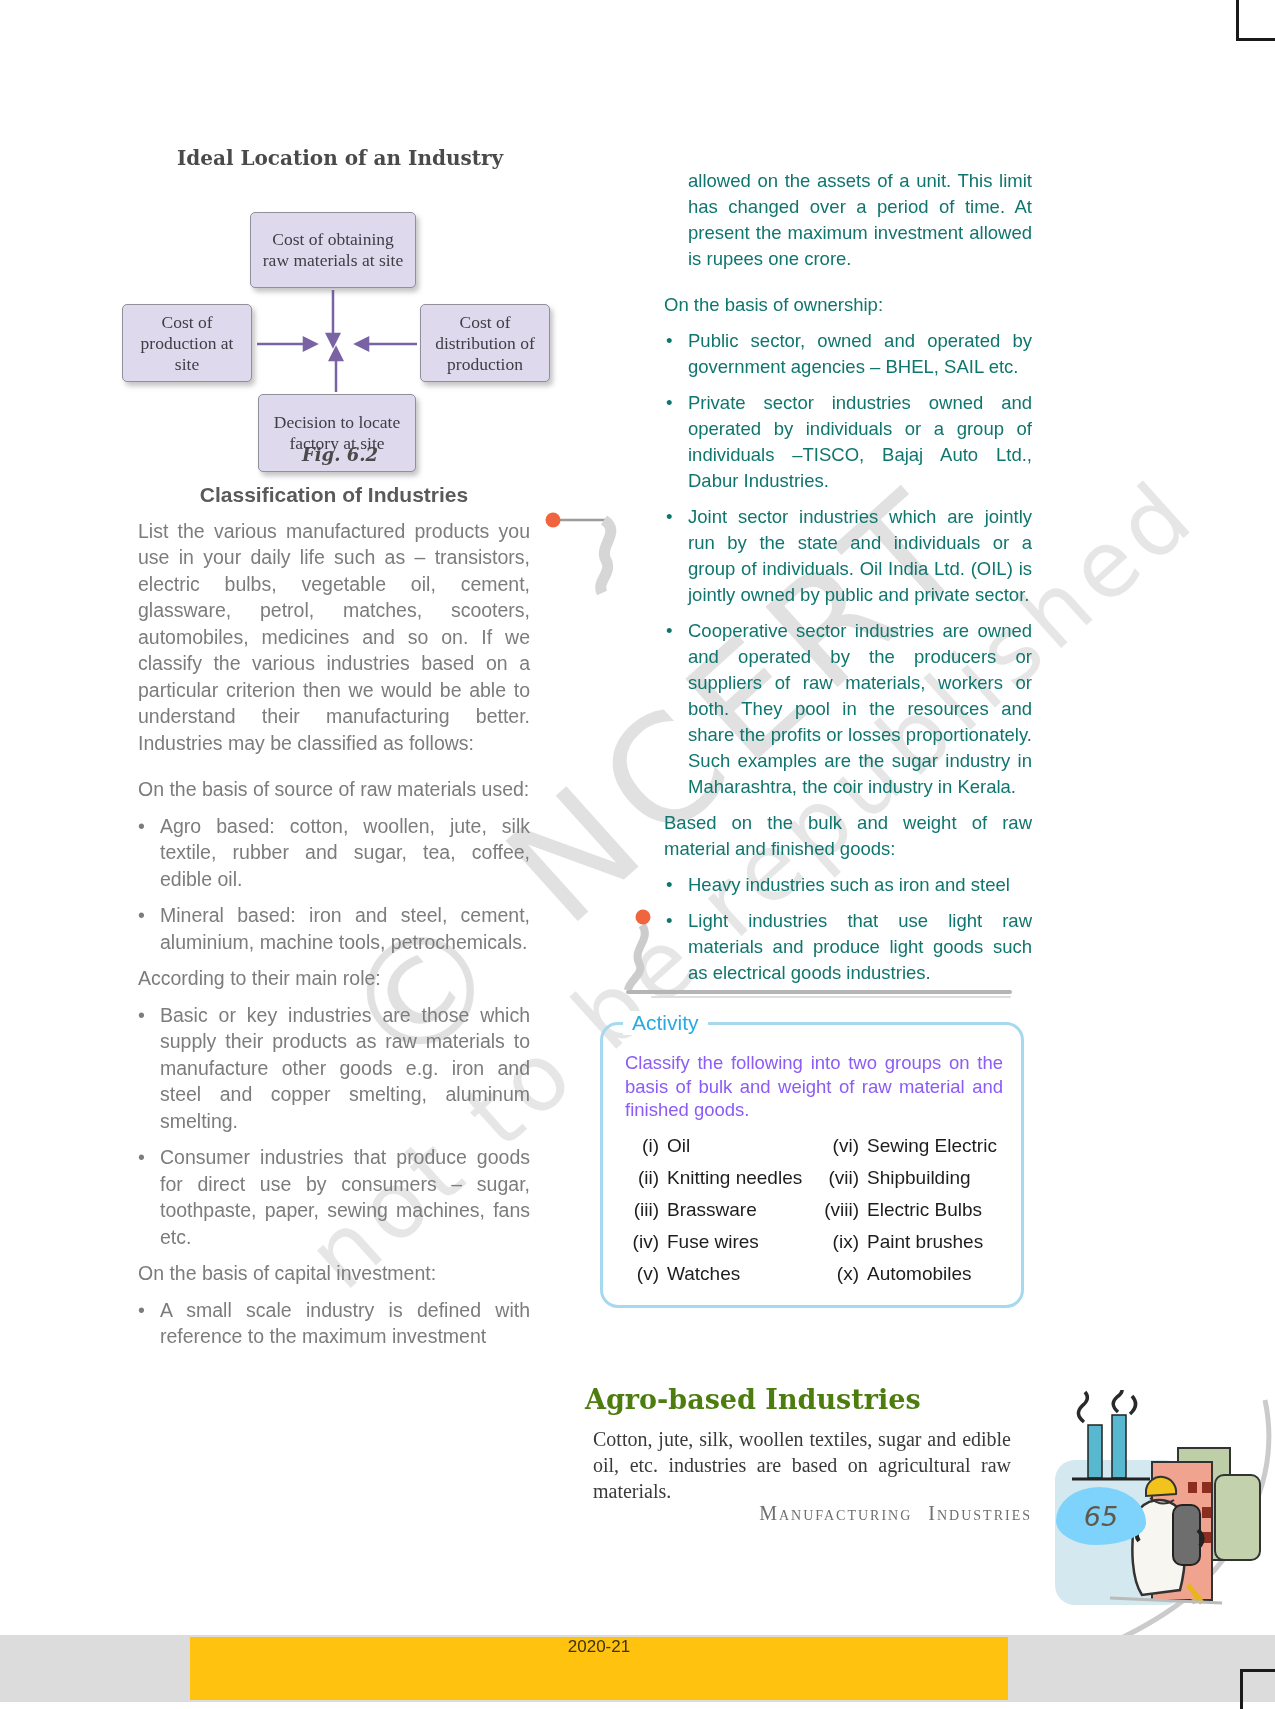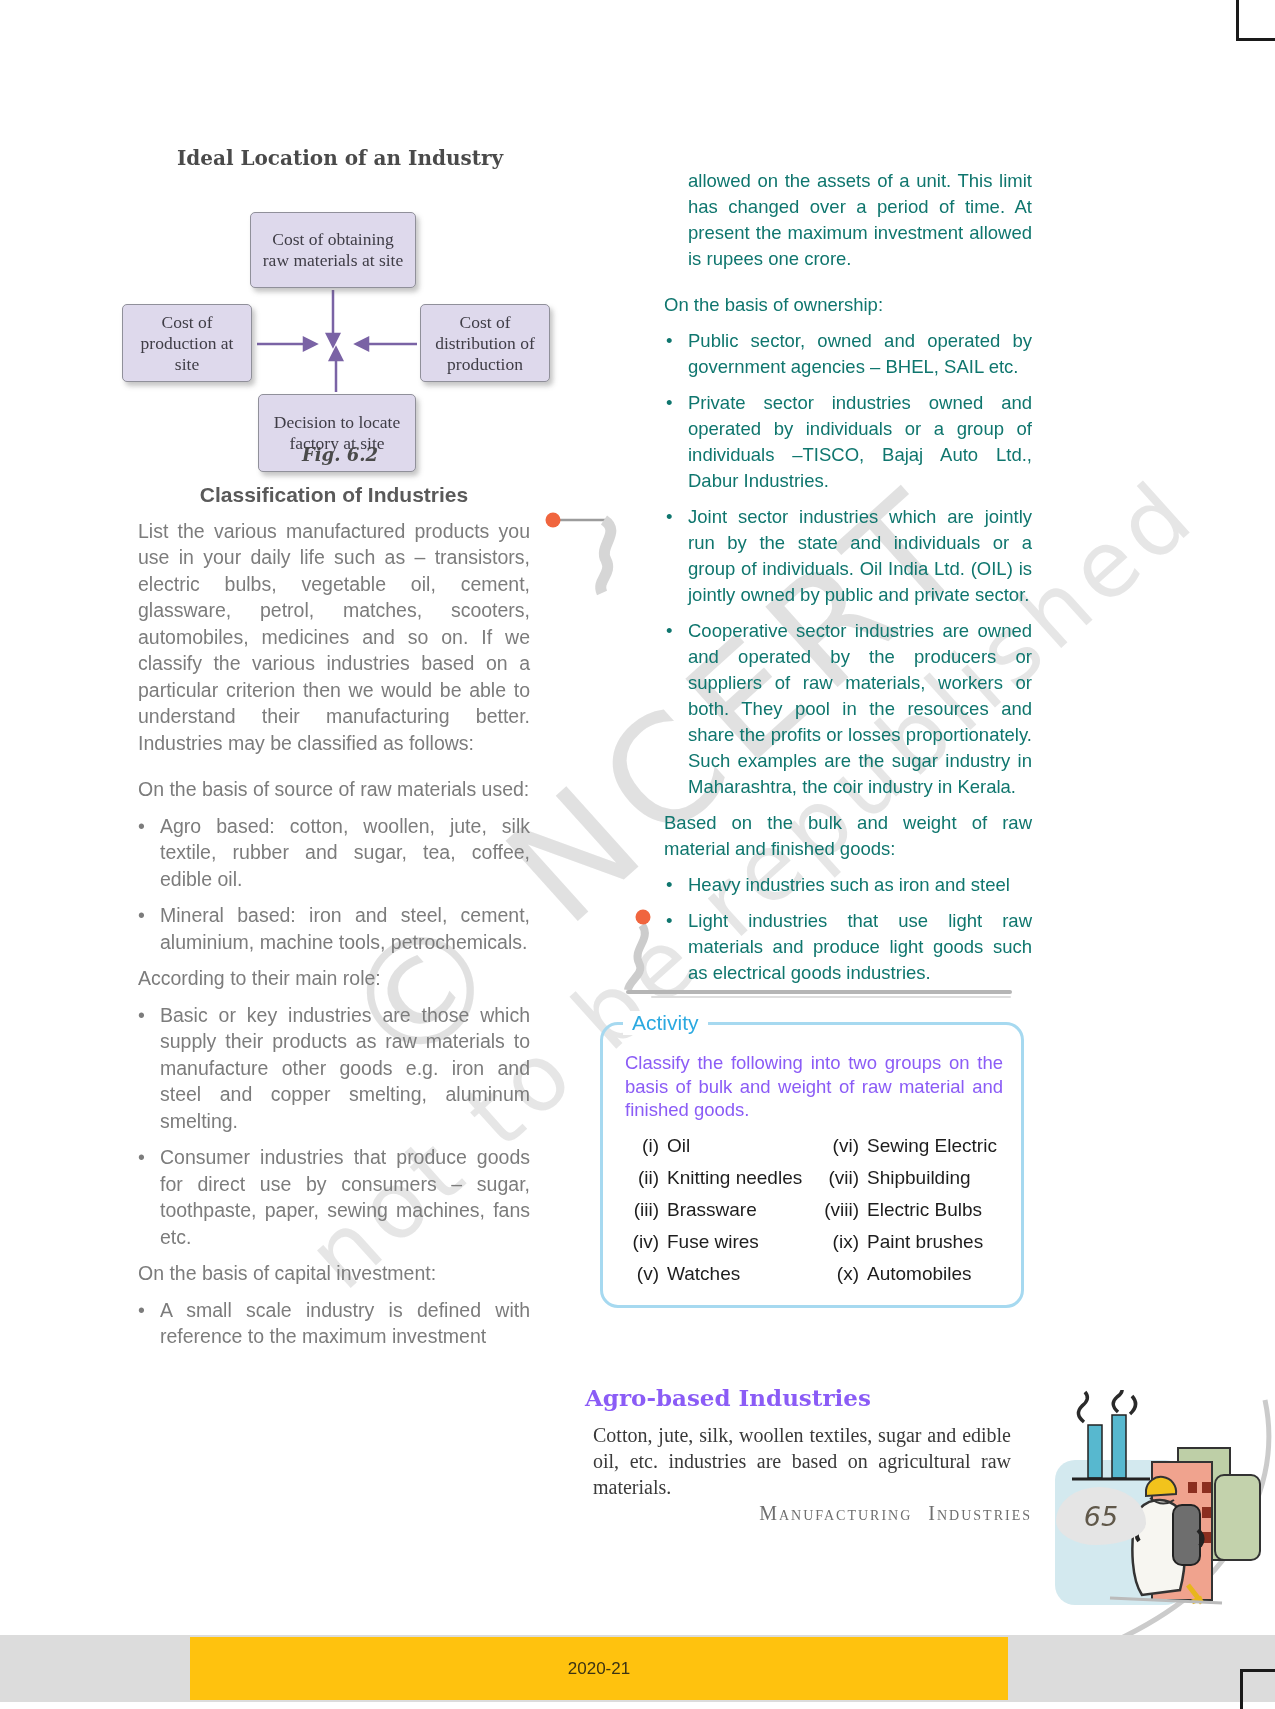--- a/index.html
+++ b/index.html
@@ -63,39 +63,39 @@
                  text-align:justify;}
   .act-items{display:flex;margin-top:12px;padding:0 6px 0 12px;color:#1d1d1d;}
   .act-col1{width:196px;}
   .act-col2{flex:1;}
   .act-row{display:flex;margin-bottom:8px;font-size:19px;line-height:24px;}
   .act-num{flex:none;width:44px;text-align:right;margin-right:8px;}
   .act-col2 .act-num{width:48px;}
 
   
   .agro{position:absolute;left:585px;top:1384px;width:434px;}
-  .agro-head{font-family:"DejaVu Serif",serif;font-weight:bold;font-size:23px;
-             color:#8b5cf6;margin:0 0 11px 0;}
+  .agro-head{font-family:"DejaVu Serif",serif;font-weight:bold;font-size:27px;
+             color:#4d7c0f;margin:0 0 11px 0;}
   .agro-body{font-family:"Liberation Serif",serif;font-size:20px;line-height:26px;
              color:#3a3a3a;text-align:justify;margin:8px;}
 
   
   .running{position:absolute;left:690px;top:1502px;width:342px;text-align:right;
            font-family:"Liberation Serif",serif;font-variant:small-caps;
            letter-spacing:2px;word-spacing:9px;font-size:20px;color:#6f6f6f;}
   .pageno-blob{position:absolute;left:1056px;top:1487px;width:90px;height:58px;
-               background:#e5e5e5;border-radius:48% 52% 55% 45% / 58% 62% 38% 42%;
+               background:#7dd3fc;border-radius:48% 52% 55% 45% / 58% 62% 38% 42%;
                display:flex;align-items:center;justify-content:center;
                font-family:"DejaVu Sans",sans-serif;font-style:italic;
                font-size:27px;color:#60584a;}
   .illus{position:absolute;left:960px;top:1390px;}
 
   .band{position:absolute;left:0;top:1635px;width:1275px;height:67px;background:#dcdcdc;}
   .band-year{position:absolute;left:190px;top:1637px;width:818px;height:63px;background:#ffc20e;
-             display:flex;align-items:center;justify-content:center;
+             display:flex;justify-content:center;
              font-size:17px;color:#3c3313;}
   .corner-tr{position:absolute;top:0;left:1236px;width:37px;height:38px;
              border-left:3px solid #1a1a1a;border-bottom:3px solid #1a1a1a;}
   .corner-br{position:absolute;top:1669px;left:1240px;width:33px;height:40px;
              border-left:3px solid #1a1a1a;border-top:3px solid #1a1a1a;}
 </style>
 </head>
 <body>
 
 <div class="page">

